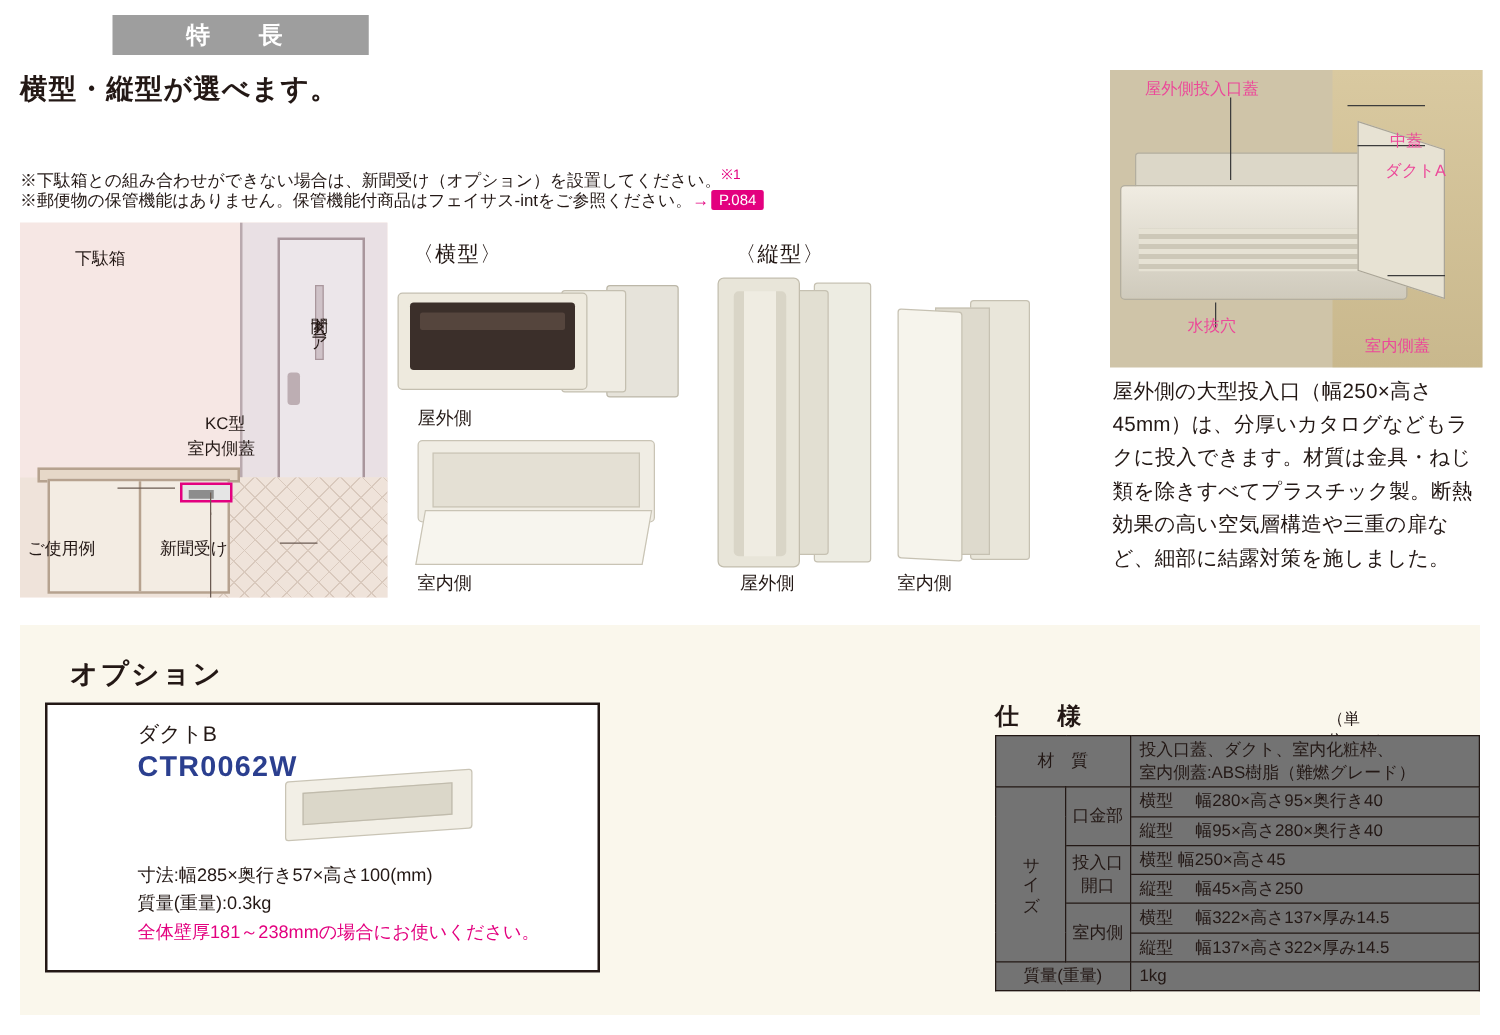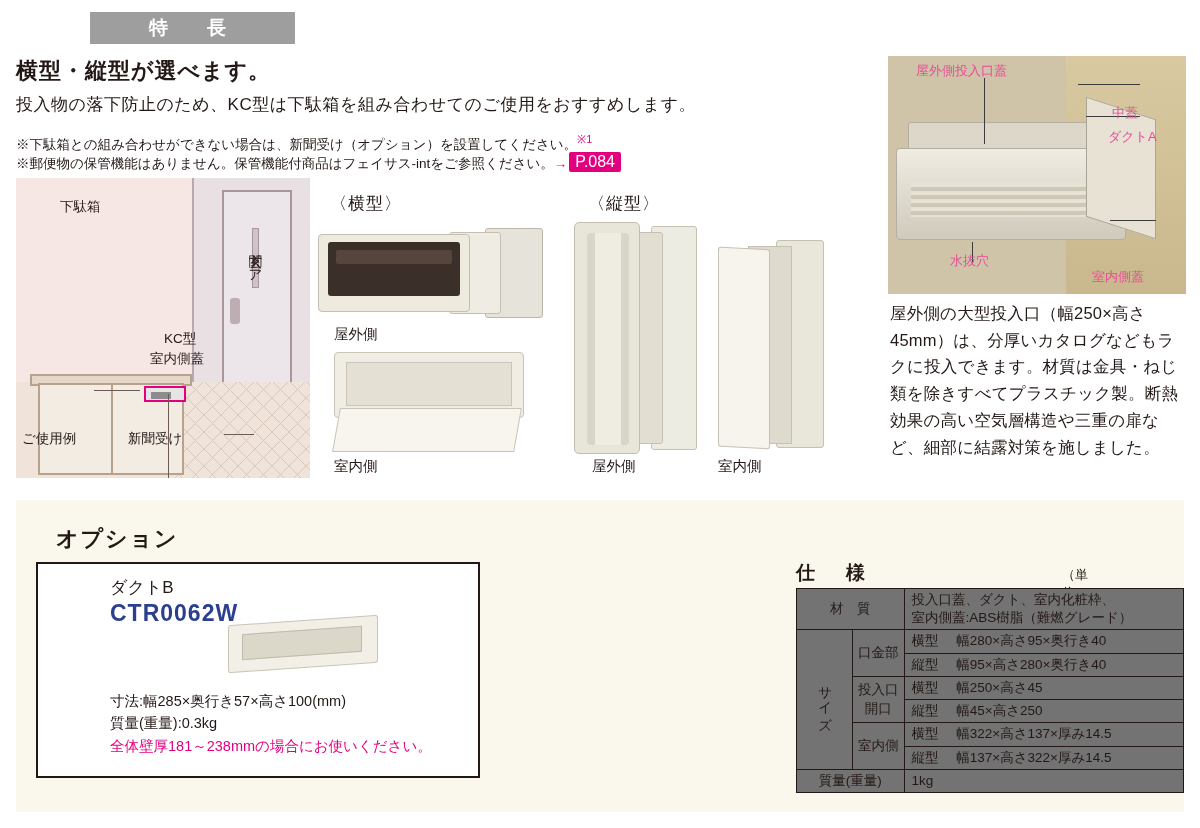--- a/index.html
+++ b/index.html
@@ -28,21 +28,21 @@
   }
   .lead {
     position:absolute; left:16px; top:93px;
     font-size:17px; letter-spacing:0.5px;
   }
   .note1 { position:absolute; left:16px; top:131px; font-size:13.5px; }
   .note2 { position:absolute; left:16px; top:152px; font-size:13.5px; }
   .note-mark { color:#e3007f; font-size:11px; vertical-align:super; }
   .pagechip {
     display:inline-block; background:#e3007f; color:#fff;
-    font-size:16px; padding:1px 6px; border-radius:2px; margin-left:2px;
+    font-size:12px; padding:1px 6px; border-radius:2px; margin-left:2px;
     vertical-align:1px;
   }
   .arrow-pink { color:#e3007f; }
 
   
   .illus {
     position:absolute; left:16px; top:178px; width:294px; height:300px;
     background:#f6e7e4;
     overflow:hidden;
   }
@@ -285,21 +285,20 @@
   table.spec td.v { padding-left:7px; }
 </style>
 </head>
 <body>
 
 <div class="page">
 
   <div class="feature-band">特　長</div>
 
   <div class="h1">横型・縦型が選べます。</div>
-  <div class="lead">投入物の落下防止のため、KC型は下駄箱を組み合わせてのご使用をおすすめします。</div>
 
   <div class="note1">
     <span>※下駄箱との組み合わせができない場合は、新聞受け（オプション）を設置してください。</span><span class="note-mark">※1</span>
   </div>
   <div class="note2">
     <span>※郵便物の保管機能はありません。保管機能付商品はフェイサス-intをご参照ください。</span><span class="arrow-pink">→</span><span class="pagechip">P.084</span>
   </div>
 
   <div class="illus">
     <div class="wallR"></div>
@@ -420,21 +419,21 @@
         <span style="margin-left:14px">幅95×高さ280×奥行き40</span>
       </td>
     </tr>
     <tr>
       <td class="h2" rowspan="2">
         <span>投入口</span><br>
         <span>開口</span>
       </td>
       <td class="v">
         <span>横型</span>
-        <span style="margin-left:14px">幅250×高さ45</span>
+        <span style="">幅250×高さ45</span>
       </td>
     </tr>
     <tr>
       <td class="v">
         <span>縦型</span>
         <span style="margin-left:14px">幅45×高さ250</span>
       </td>
     </tr>
     <tr>
       <td class="h2" rowspan="2">室内側</td>

